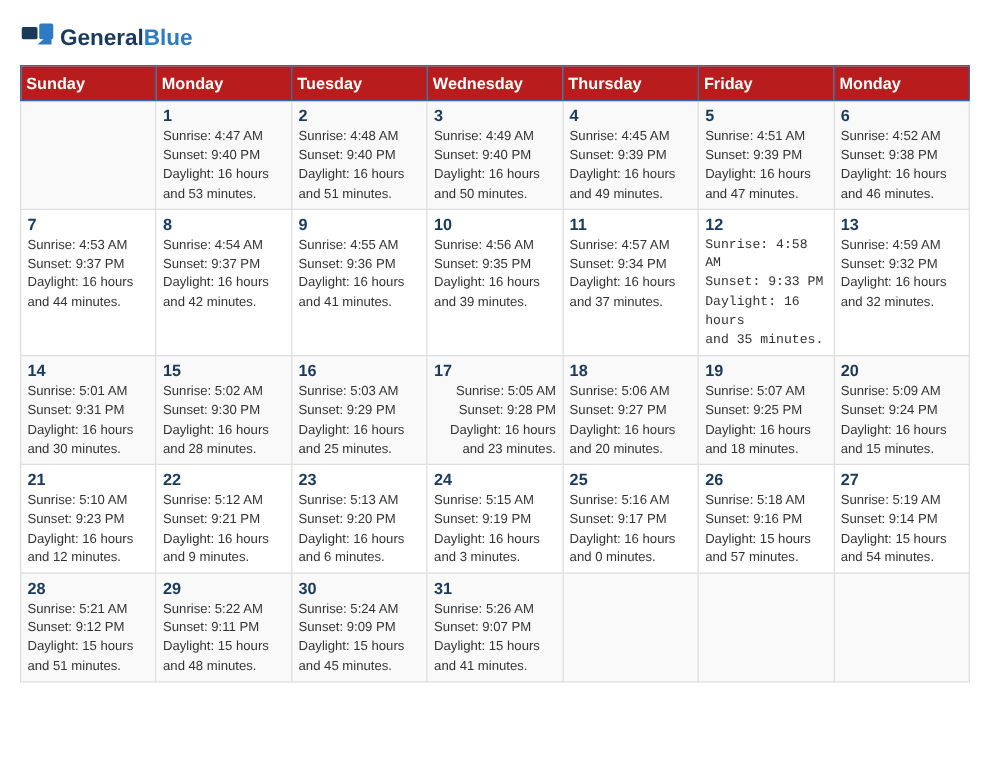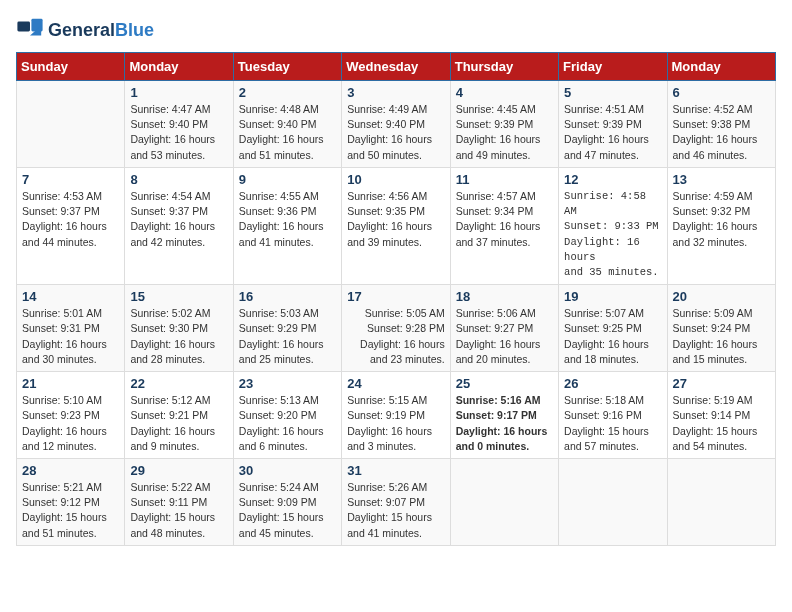--- a/index.html
+++ b/index.html
@@ -292,21 +292,21 @@
         </td>
         <td>
           <div class="day-number">24</div>
           <div class="day-info" style="white-space: pre-line;">Sunrise: 5:15 AM
 Sunset: 9:19 PM
 Daylight: 16 hours
 and 3 minutes.</div>
         </td>
         <td>
           <div class="day-number">25</div>
-          <div class="day-info" style="white-space: pre-line; font-weight: bold;">Sunrise: 5:16 AM
+          <div class="day-info" style="white-space: pre-line;">Sunrise: 5:16 AM
 Sunset: 9:17 PM
 Daylight: 16 hours
 and 0 minutes.</div>
         </td>
         <td>
           <div class="day-number">26</div>
           <div class="day-info" style="white-space: pre-line;">Sunrise: 5:18 AM
 Sunset: 9:16 PM
 Daylight: 15 hours
 and 57 minutes.</div>

